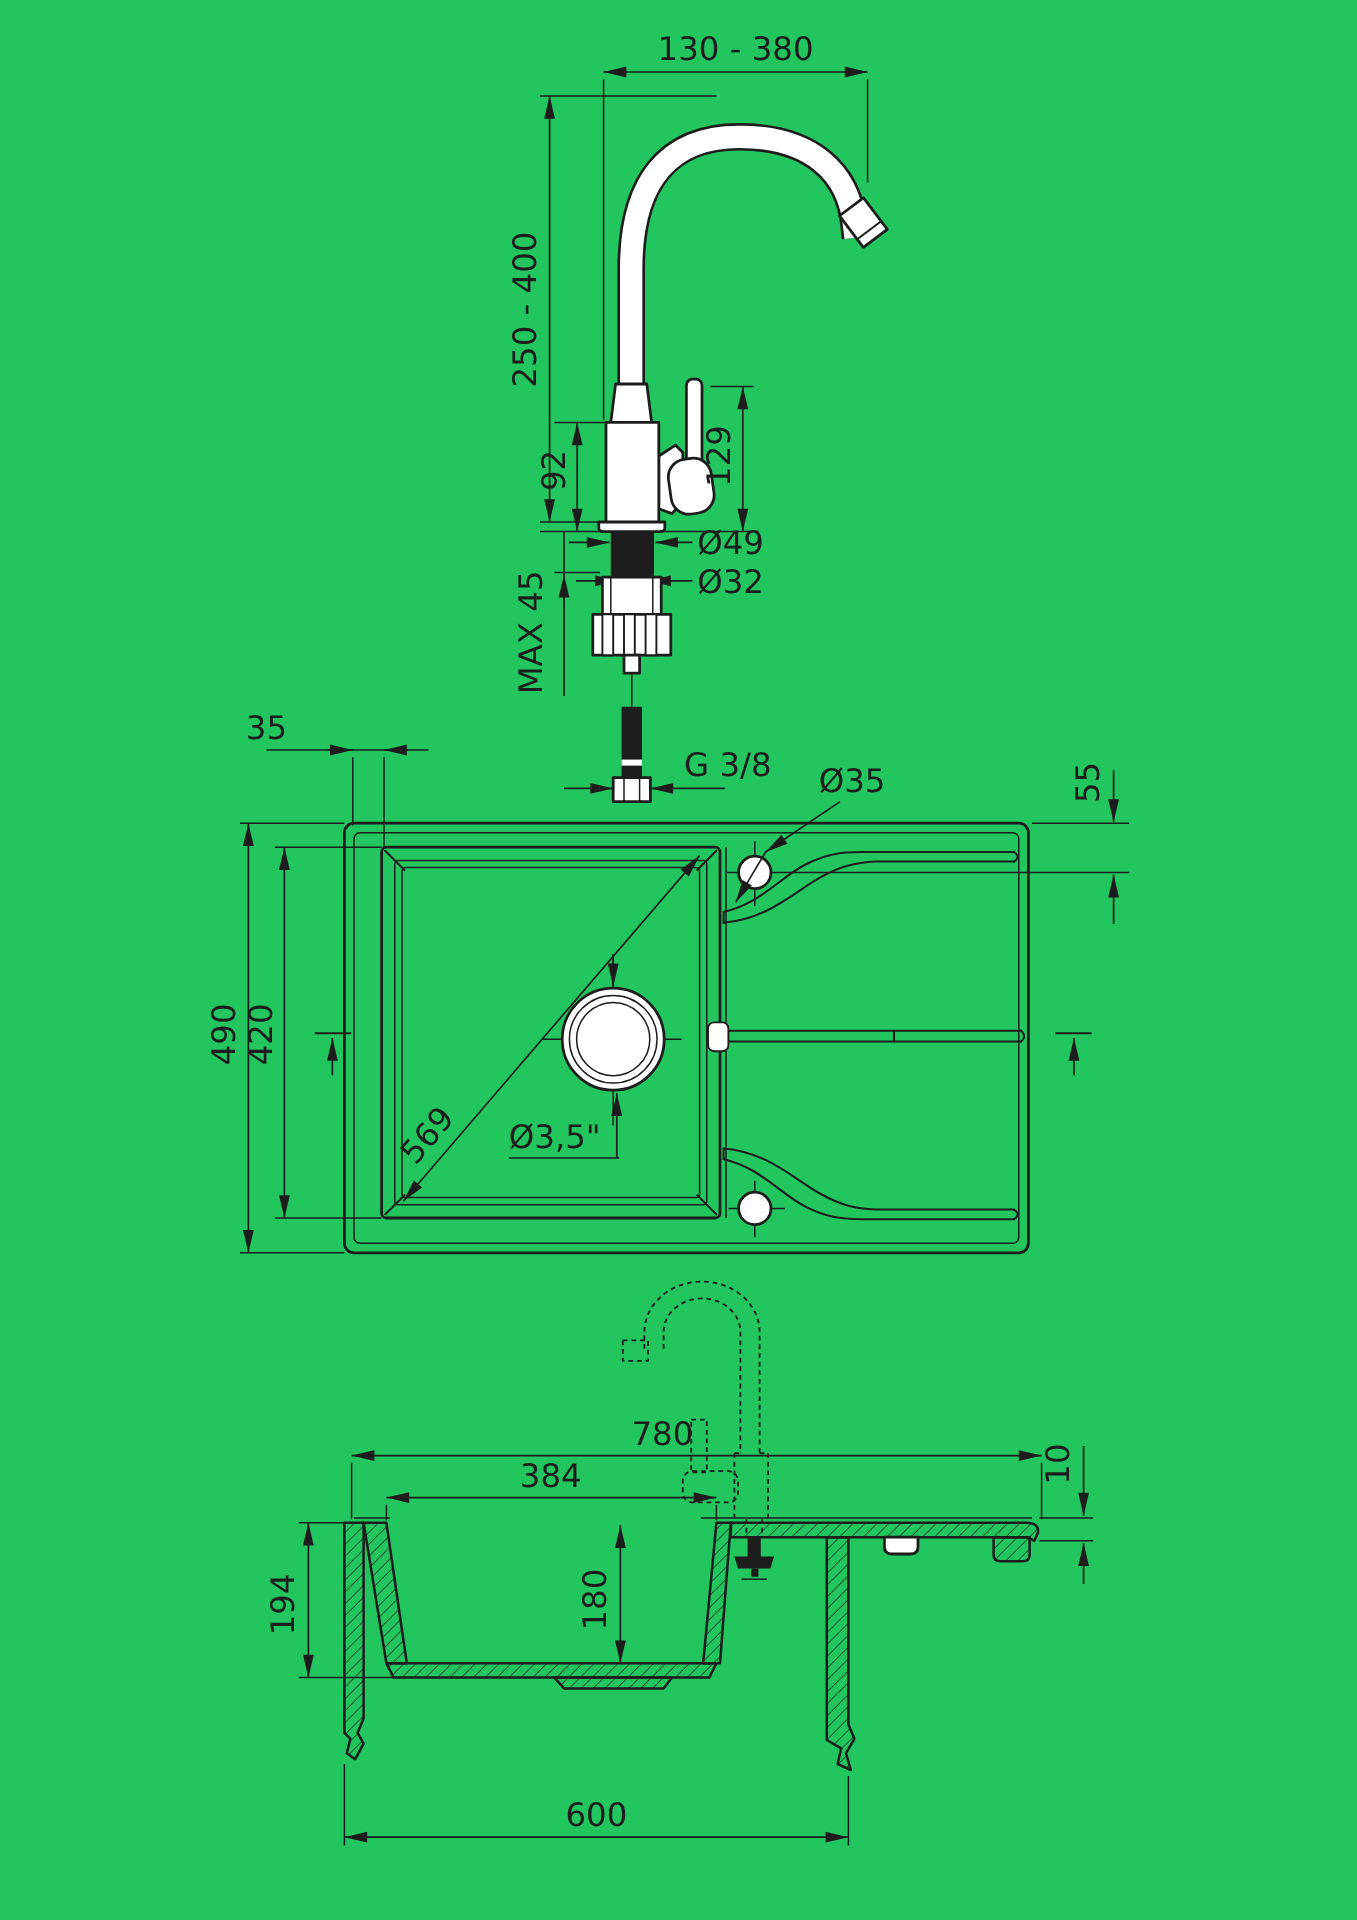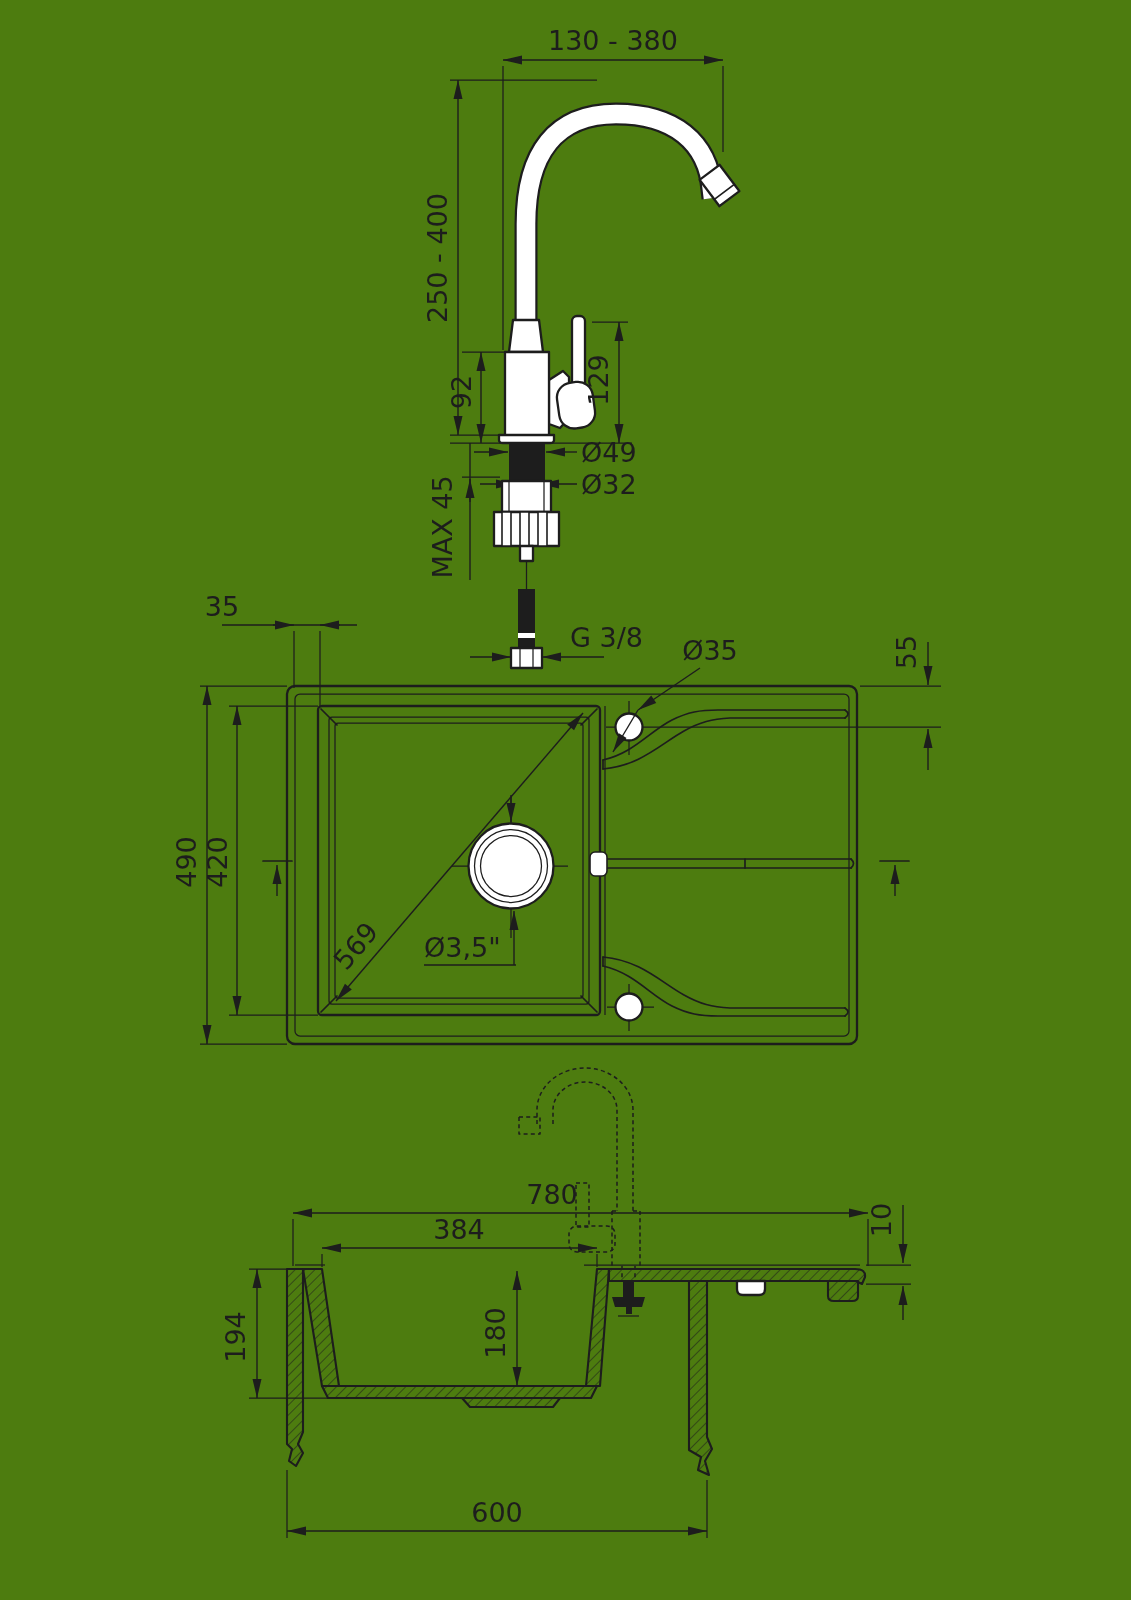--- a/index.html
+++ b/index.html
@@ -1,16 +1,16 @@
 <!DOCTYPE html>
 <html><head>
 <meta charset="utf-8">
 <style>
   html,body{margin:0;padding:0;background:#ffffff;}
-  .page{width:1131px;height:1600px;position:relative;background:#4d7c0f;}
+  .page{width:1131px;height:1600px;position:relative;background:#22c55e;}
   svg{display:block;}
   text{font-family:"DejaVu Sans","Liberation Sans",sans-serif;font-size:27px;fill:#1d1d1d;}
   .s2{stroke:#1d1d1d;stroke-width:2.3;fill:none;stroke-linecap:round;stroke-linejoin:round;}
   .s15{stroke:#1d1d1d;stroke-width:1.7;fill:none;stroke-linecap:round;stroke-linejoin:round;}
   .s1{stroke:#1d1d1d;stroke-width:1.25;fill:none;}
   .dim{stroke:#1d1d1d;stroke-width:1.4;fill:none;}
   .hatch{fill:url(#hatchp);stroke:#1d1d1d;stroke-width:2.1;stroke-linejoin:round;}
   .wfill{fill:#ffffff;stroke:#1d1d1d;stroke-width:2.3;stroke-linejoin:round;}
   .wfill15{fill:#ffffff;stroke:#1d1d1d;stroke-width:1.6;stroke-linejoin:round;}
   .solid{fill:#1d1d1d;stroke:none;}

